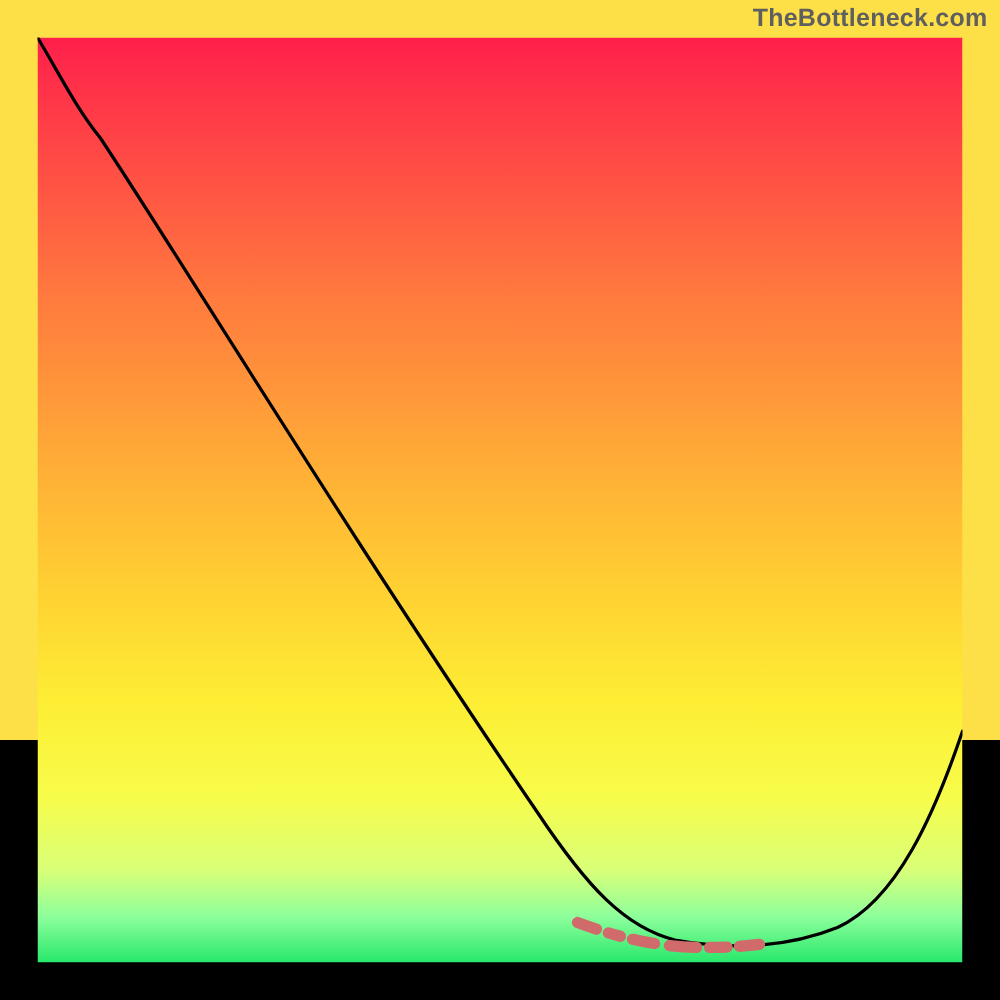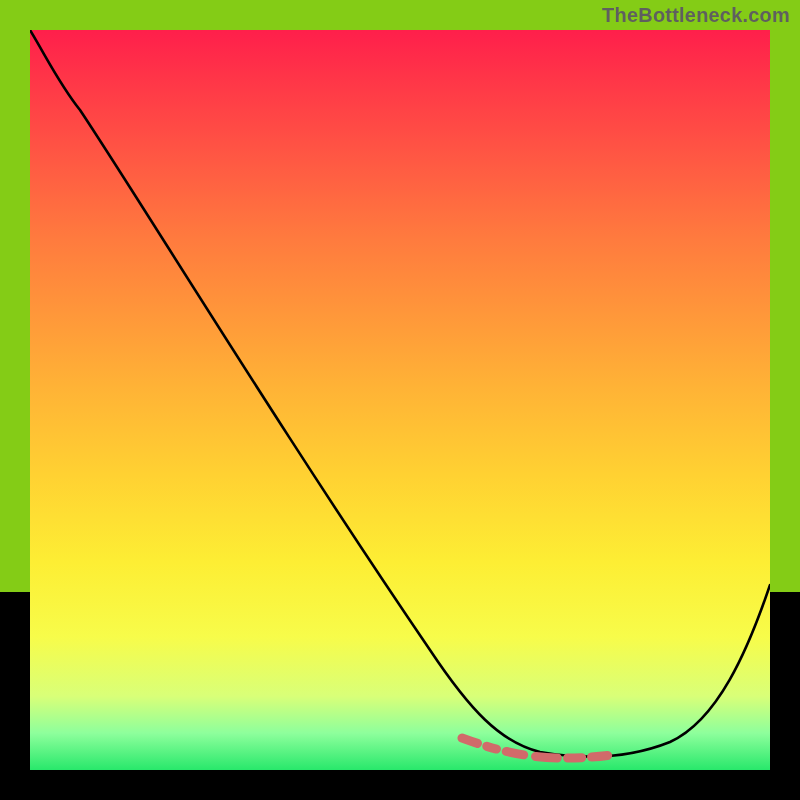--- a/index.html
+++ b/index.html
@@ -8,21 +8,21 @@
     width: 800px;
     height: 800px;
     background: #000;
     overflow: hidden;
     font-family: Arial, Helvetica, sans-serif;
   }
   .frame {
     position: relative;
     width: 800px;
     height: 592px;
-    background: #84cc16;
+    background: #fde047;
   }
   .watermark {
     position: absolute;
     top: 4px;
     right: 10px;
     color: #5f5f5f;
     font-size: 20px;
     font-weight: 600;
     letter-spacing: 0.2px;
     z-index: 20;

